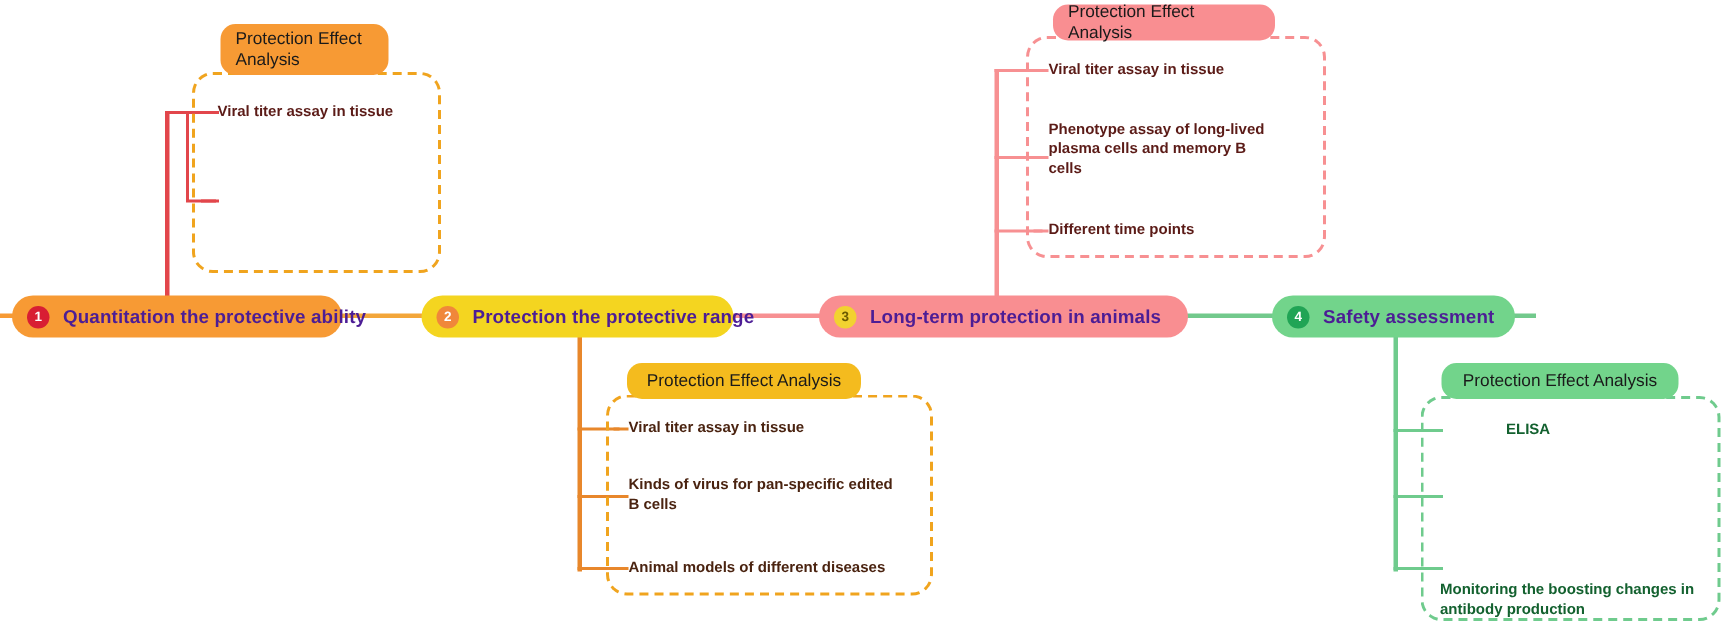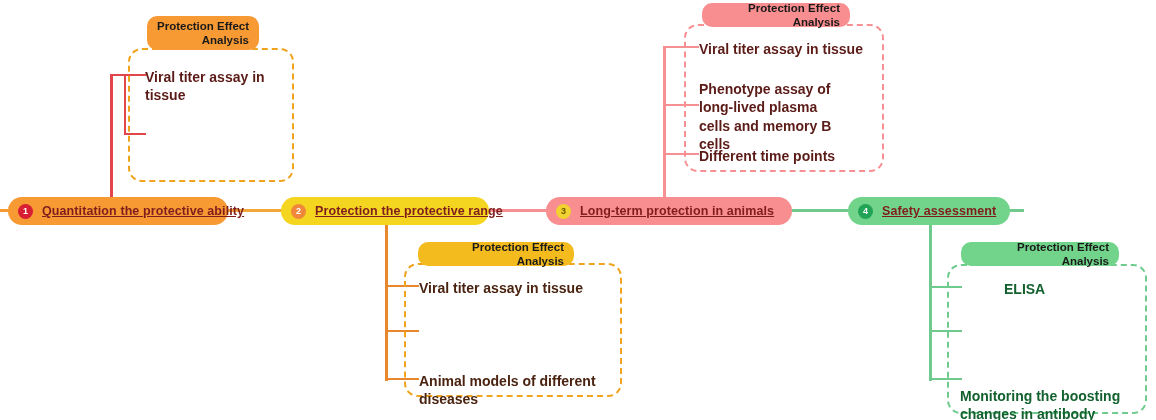--- a/index.html
+++ b/index.html
@@ -7,22 +7,22 @@
        font-family:"Liberation Sans","DejaVu Sans",sans-serif;}
   .canvas{position:absolute;left:0;top:0;width:1156px;height:420px;}
 
   
   .node{position:absolute;display:flex;align-items:center;border-radius:16px;
         height:28px;box-sizing:border-box;padding:0 14px 0 10px;}
   .node .badge{width:15px;height:15px;border-radius:50%;flex:0 0 15px;
         display:flex;align-items:center;justify-content:center;
         font-size:9px;font-weight:bold;color:#ffffff;margin-right:9px;
         line-height:1;}
-  .node .node-label{font-size:12.5px;font-weight:bold;color:#7f1d1d;
-        white-space:nowrap;letter-spacing:.1px;text-decoration:underline;}
+  .node .node-label{font-size:12.5px;font-weight:bold;color:#4c1d95;
+        white-space:nowrap;letter-spacing:.1px;}
 
   #node1{left:8px;top:197px;width:220px;background:#F79A34;}
   #node1 .badge{background:#D81E33;}
   #node2{left:281px;top:197px;width:208px;background:#F4D520;}
   #node2 .badge{background:#F0873A;}
   #node3{left:546px;top:197px;width:246px;background:#F98E91;}
   #node3 .badge{background:#F2D230;color:#6b5a00;}
   #node4{left:848px;top:197px;width:162px;background:#72D48B;}
   #node4 .badge{background:#21A455;}
 
@@ -63,24 +63,24 @@
   #D-h-3{left:929px;top:378px;width:30px;background:#6FCB8D;}
 
   
   .panel{position:absolute;border:2px dashed #F0A41E;border-radius:14px;
          box-sizing:border-box;background:transparent;}
   .panel.pink{border-color:#F79092;}
   .panel.green{border-color:#6FCB8D;}
 
   .panel-tab{position:absolute;border-radius:10px 10px 10px 10px;
          display:flex;align-items:center;justify-content:center;
-         text-align:right;font-size:11.5px;font-weight:bold;color:#1a1a1a;
+         text-align:left;font-size:11.5px;font-weight:normal;color:#1a1a1a;
          line-height:1.25;padding:3px 10px;box-sizing:border-box;}
 
-  .item{position:absolute;font-size:14px;font-weight:bold;line-height:1.32;}
+  .item{position:absolute;font-size:10px;font-weight:bold;line-height:1.32;}
   .item.maroon{color:#5B1B17;}
   .item.brown{color:#4A2310;}
   .item.darkred{color:#5B1B17;}
   .item.darkgreen{color:#13612F;}
 
   .stub{position:absolute;height:2px;width:10px;}
 
   
   #panelA{left:128px;top:48px;width:166px;height:134px;}
   #tabA{left:147px;top:16px;width:112px;height:34px;background:#F79A34;}
@@ -155,20 +155,21 @@
   <div class="stub" id="A-stub1"></div>
   <div class="stub" id="A-stub2"></div>
   <div class="item maroon" id="A-item1">Viral titer assay in tissue</div>
 
   <div class="panel" id="panelB"></div>
   <div class="panel-tab" id="tabB">Protection Effect Analysis</div>
   <div class="stub" id="B-stub1"></div>
   <div class="stub" id="B-stub2"></div>
   <div class="stub" id="B-stub3"></div>
   <div class="item brown" id="B-item1">Viral titer assay in tissue</div>
+  <div class="item brown" id="B-item2">Kinds of virus for pan-specific edited B cells</div>
   <div class="item brown" id="B-item3">Animal models of different diseases</div>
 
   <div class="panel pink" id="panelC"></div>
   <div class="panel-tab" id="tabC">Protection Effect Analysis</div>
   <div class="stub" id="C-stub1"></div>
   <div class="stub" id="C-stub2"></div>
   <div class="stub" id="C-stub3"></div>
   <div class="item darkred" id="C-item1">Viral titer assay in tissue</div>
   <div class="item darkred" id="C-item2">Phenotype assay of long-lived plasma cells and memory B cells</div>
   <div class="item darkred" id="C-item3">Different time points</div>

